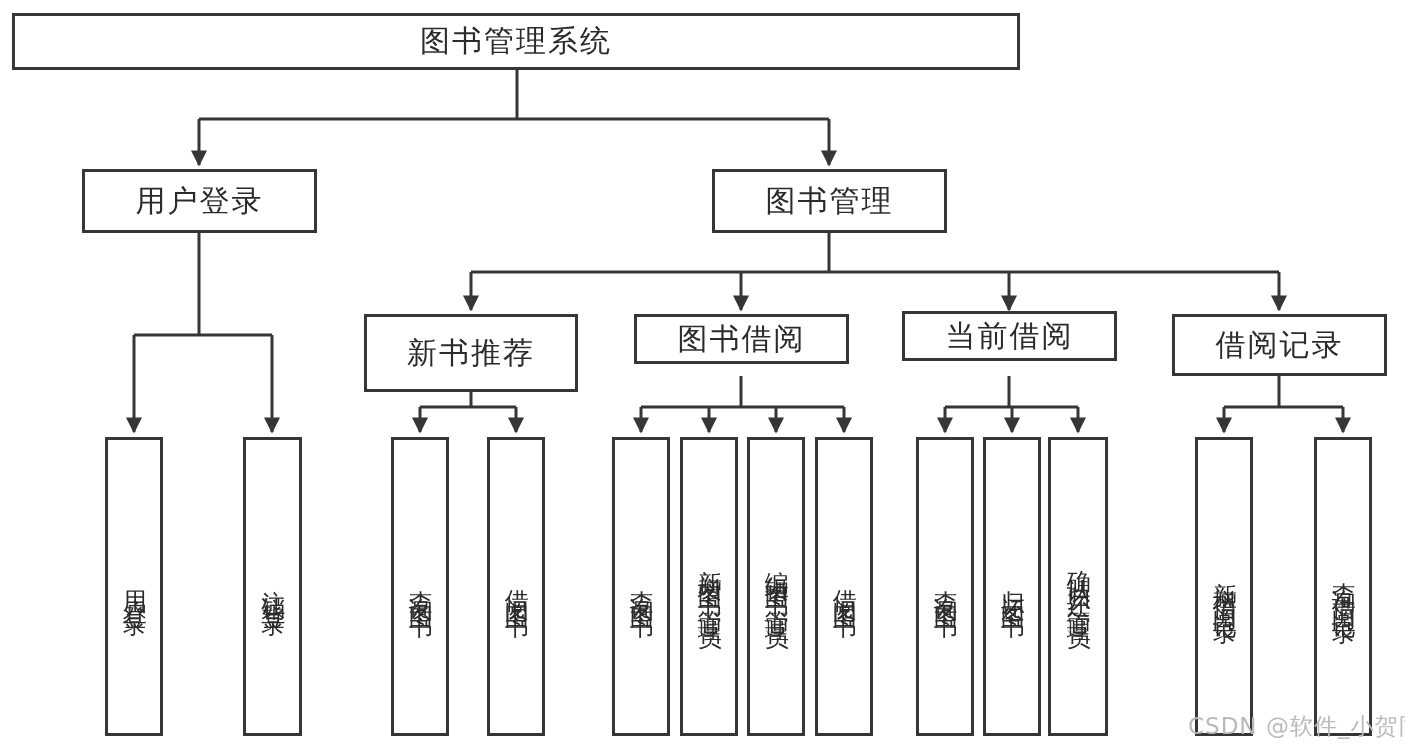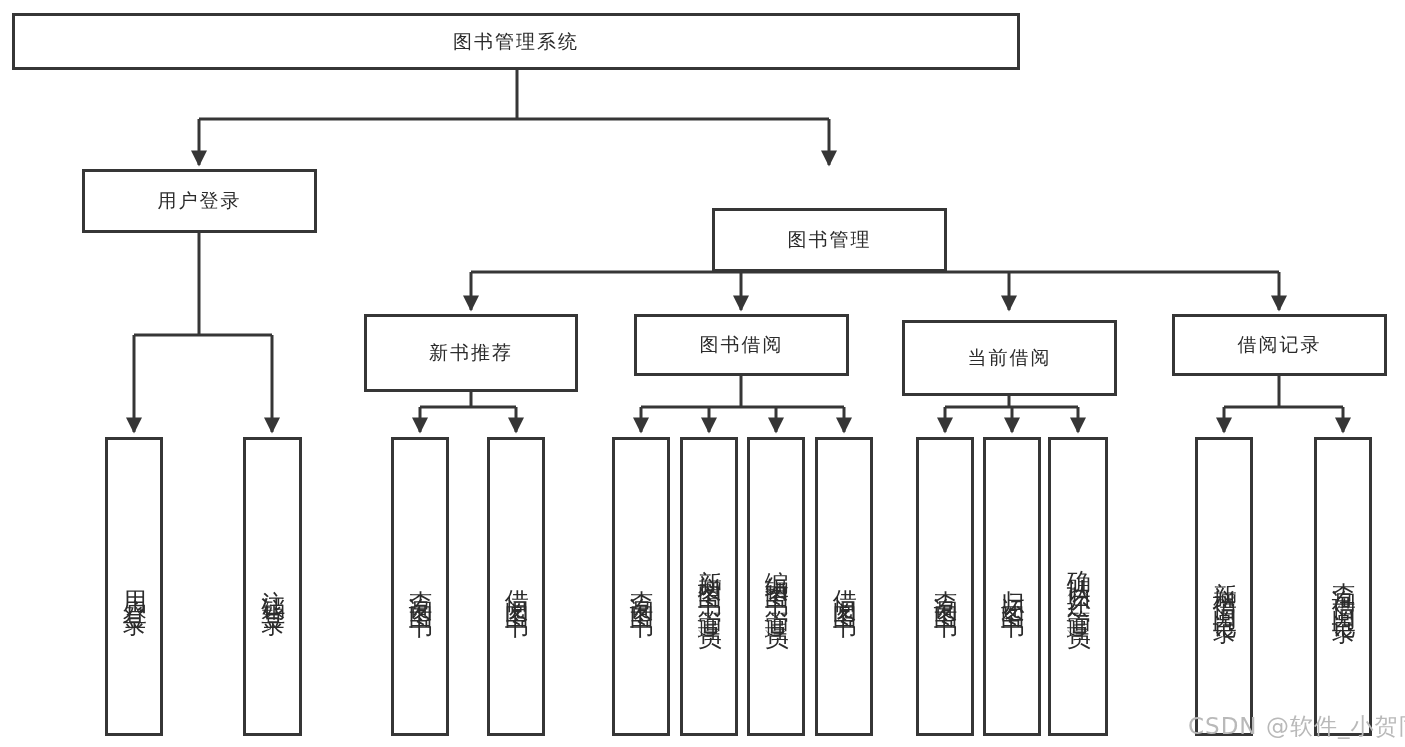--- a/index.html
+++ b/index.html
@@ -21,21 +21,21 @@
     position:absolute;
     box-sizing:border-box;
     border:3px solid var(--line);
     background:var(--bg);
     display:flex;
     align-items:center;
     justify-content:center;
     color:var(--text);
   }
   .hbox{
-    font-size:19px;
+    font-size:30px;
     letter-spacing:2px;
     white-space:nowrap;
   }
   .vbox .vtext{
     writing-mode:vertical-rl;
     text-orientation:mixed;
     font-size:24px;
     line-height:1.15;
     letter-spacing:8px;
     color:var(--text);
@@ -92,31 +92,31 @@
     </g>
   </svg>
 
   <div class="box hbox" style="left:12px;top:13px;width:1008px;height:57px;">
     <span>图书管理系统</span>
   </div>
 
   <div class="box hbox" style="left:82px;top:169px;width:235px;height:64px;">
     <span>用户登录</span>
   </div>
-  <div class="box hbox" style="left:712px;top:169px;width:235px;height:64px;margin-top:39px;">
+  <div class="box hbox" style="left:712px;top:169px;width:235px;height:64px;">
     <span>图书管理</span>
   </div>
 
   <div class="box hbox" style="left:364px;top:314px;width:214px;height:78px;">
     <span>新书推荐</span>
   </div>
-  <div class="box hbox" style="left:634px;top:314px;width:215px;height:62px;">
+  <div class="box hbox" style="left:634px;top:314px;width:215px;height:50px;">
     <span>图书借阅</span>
   </div>
-  <div class="box hbox" style="left:902px;top:320px;width:215px;height:76px;">
+  <div class="box hbox" style="left:902px;top:311px;width:215px;height:50px;">
     <span>当前借阅</span>
   </div>
   <div class="box hbox" style="left:1172px;top:314px;width:215px;height:62px;">
     <span>借阅记录</span>
   </div>
 
   <div class="box vbox" style="left:105px;top:437px;width:58px;height:299px;">
     <span class="vtext">用户登录</span>
   </div>
   <div class="box vbox" style="left:243px;top:437px;width:59px;height:299px;">

